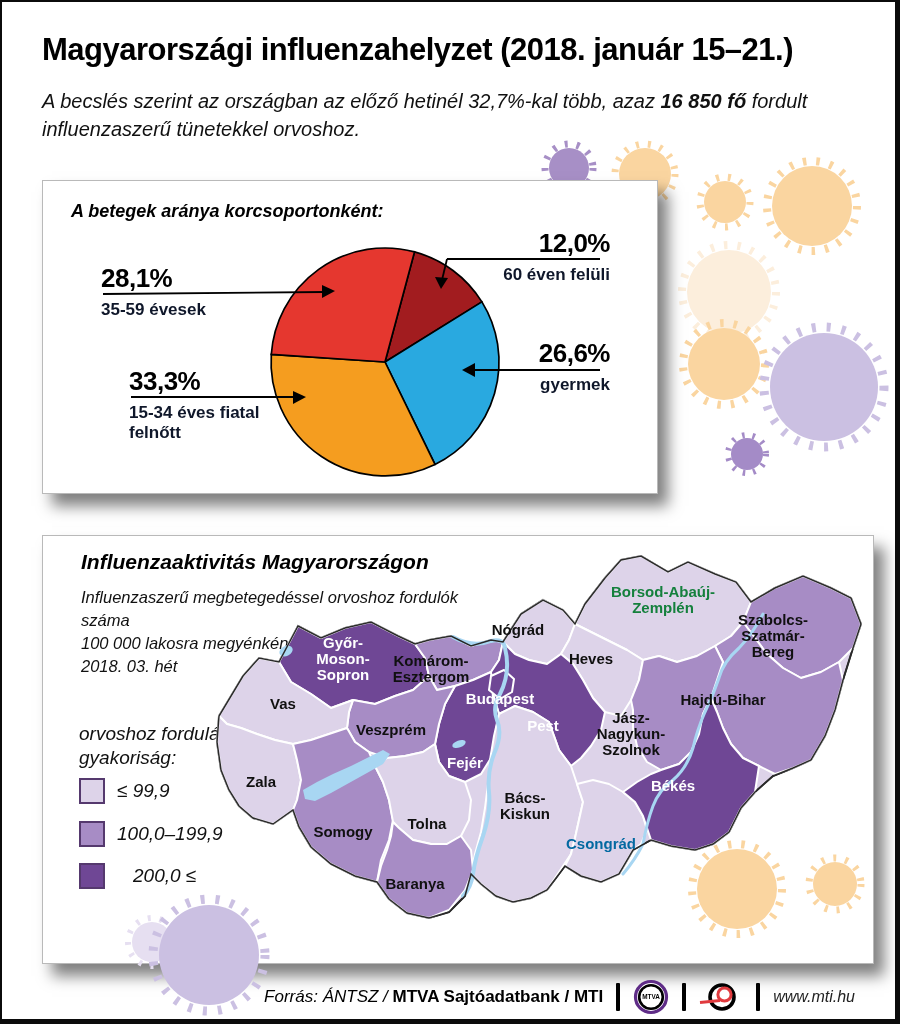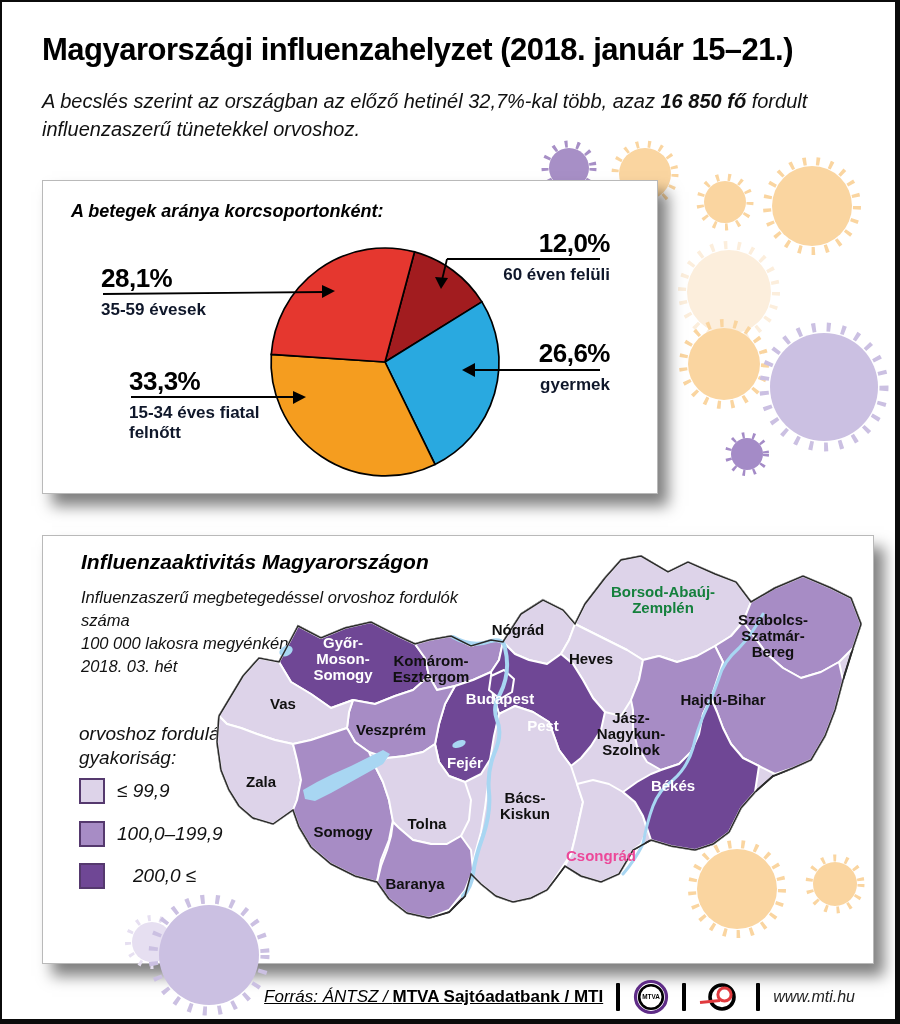--- a/index.html
+++ b/index.html
@@ -21,21 +21,21 @@
   .t-right{text-align:right;}
   .map-title{left:38px;top:14px;font-size:21px;font-weight:bold;font-style:italic;color:#000;}
   .map-sub{left:38px;top:50px;width:430px;font-size:16.5px;font-style:italic;color:#111;line-height:1.4;}
   .legend-title{left:36px;top:186px;font-size:19px;font-style:italic;color:#111;line-height:1.25;}
   .swatch{width:26px;height:26px;border:2px solid #55396E;box-sizing:border-box;}
   .legend-label{font-size:19px;font-style:italic;color:#111;}
   .county-label{position:absolute;transform:translate(-50%,-50%);text-align:center;
                 font-size:15px;font-weight:bold;line-height:1.08;white-space:pre-line;}
   
   .footer-row{position:absolute;right:40px;top:974px;height:42px;display:flex;align-items:center;gap:13px;}
-  .src{font-size:17px;color:#000;white-space:nowrap;text-decoration:underline;}
+  .src{font-size:17px;color:#000;white-space:nowrap;}
   .src .it{font-style:italic;}
   .src .bd{font-weight:bold;}
   .vbar{width:4px;height:28px;background:#000;border-radius:1px;}
   .url{font-size:16px;font-style:italic;color:#222;}
   svg text{font-family:"Liberation Sans",sans-serif;}
 </style>
 </head>
 <body>
 
 <div class="page">
@@ -163,21 +163,21 @@
           <path stroke-width="3" d="M 560,70 Q 548,92 536,104 Q 520,118 516,134 Q 510,152 502,168 Q 494,186 490,204 Q 484,224 470,236 Q 456,246 450,262 Q 444,278 440,300 Q 432,316 420,330"></path>
         </g>
         <polygon fill="#A8D6F2" points="100,246 114,238 130,230 148,222 166,213 180,206 187,210 180,220 164,229 146,239 128,249 112,257 102,255"></polygon>
         <ellipse fill="#A8D6F2" cx="83" cy="107" rx="7" ry="5" transform="rotate(-25 83 107)"></ellipse>
         <ellipse fill="#A8D6F2" cx="256" cy="200" rx="7" ry="3.5" transform="rotate(-20 256 200)"></ellipse>
         <polygon fill="none" stroke="#2a2a2a" stroke-width="1.5" points="95,82 118,94 142,84 168,78 195,92 212,100 226,96 248,92 268,102 288,96 300,98 318,70 340,56 360,66 372,80 382,60 402,34 418,16 438,12 465,28 485,18 512,30 533,38 548,58 572,44 600,32 628,44 648,54 658,80 650,104 640,136 632,166 622,192 608,216 590,224 570,232 552,248 538,264 526,288 510,300 492,306 468,302 448,296 430,306 416,330 398,338 378,332 362,322 344,346 328,354 310,358 293,352 278,340 268,330 262,352 246,368 226,374 204,369 186,355 174,338 152,332 128,320 108,303 96,283 90,266 70,280 50,274 36,262 26,246 18,226 14,198 16,172 40,132 56,114 76,118"></polygon>
       </svg>
 
       <div class="county-label" style="left: 140px; top: 115px; color: rgb(255, 255, 255);">Győr-
 Moson-
-Somogy</div>
+Sopron</div>
       <div class="county-label" style="left: 228px; top: 125px; color: rgb(16, 16, 16);">Komárom-
 Esztergom</div>
       <div class="county-label" style="left: 315px; top: 86px; color: rgb(16, 16, 16);">Nógrád</div>
       <div class="county-label" style="left: 460px; top: 56px; color: #15803d;">Borsod-Abaúj-
 Zemplén</div>
       <div class="county-label" style="left: 570px; top: 92px; color: rgb(16, 16, 16);">Szabolcs-
 Szatmár-
 Bereg</div>
       <div class="county-label" style="left: 388px; top: 115px; color: rgb(16, 16, 16);">Heves</div>
       <div class="county-label" style="left: 520px; top: 156px; color: rgb(16, 16, 16);">Hajdú-Bihar</div>
@@ -187,21 +187,21 @@
 Nagykun-
 Szolnok</div>
       <div class="county-label" style="left: 80px; top: 160px; color: rgb(16, 16, 16);">Vas</div>
       <div class="county-label" style="left: 188px; top: 186px; color: rgb(16, 16, 16);">Veszprém</div>
       <div class="county-label" style="left: 262px; top: 219px; color: rgb(255, 255, 255);">Fejér</div>
       <div class="county-label" style="left: 58px; top: 238px; color: rgb(16, 16, 16);">Zala</div>
       <div class="county-label" style="left: 140px; top: 288px; color: rgb(16, 16, 16);">Somogy</div>
       <div class="county-label" style="left: 224px; top: 280px; color: rgb(16, 16, 16);">Tolna</div>
       <div class="county-label" style="left: 322px; top: 262px; color: rgb(16, 16, 16);">Bács-
 Kiskun</div>
-      <div class="county-label" style="left: 398px; top: 300px; color: #ec4899; margin-top: 12px;">Csongrád</div>
+      <div class="county-label" style="left: 398px; top: 300px; color: #0369a1;">Csongrád</div>
       <div class="county-label" style="left: 470px; top: 242px; color: rgb(255, 255, 255);">Békés</div>
       <div class="county-label" style="left: 212px; top: 340px; color: rgb(16, 16, 16);">Baranya</div>
     </div>
   </div>
 
   <svg class="abs" style="left:0;top:0;z-index:3;pointer-events:none;" width="893" height="1017">
     <g>
         <circle cx="735" cy="887" r="40" fill="#FAD5A0"></circle>
         <circle cx="735" cy="887" r="45" fill="none" stroke="#FAD5A0" stroke-width="8" stroke-dasharray="3.5 10"></circle>
       </g>

